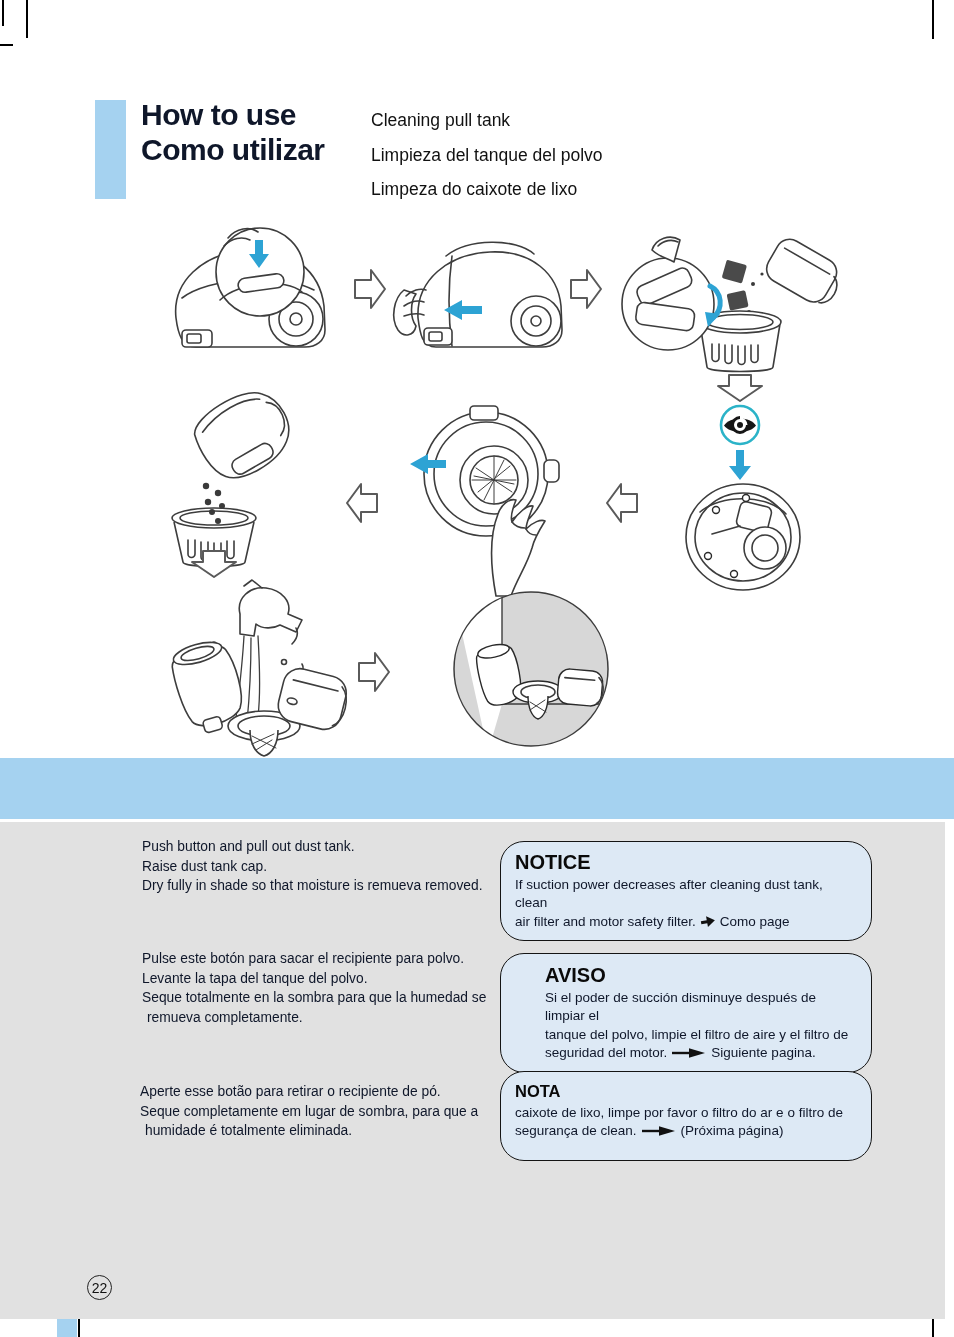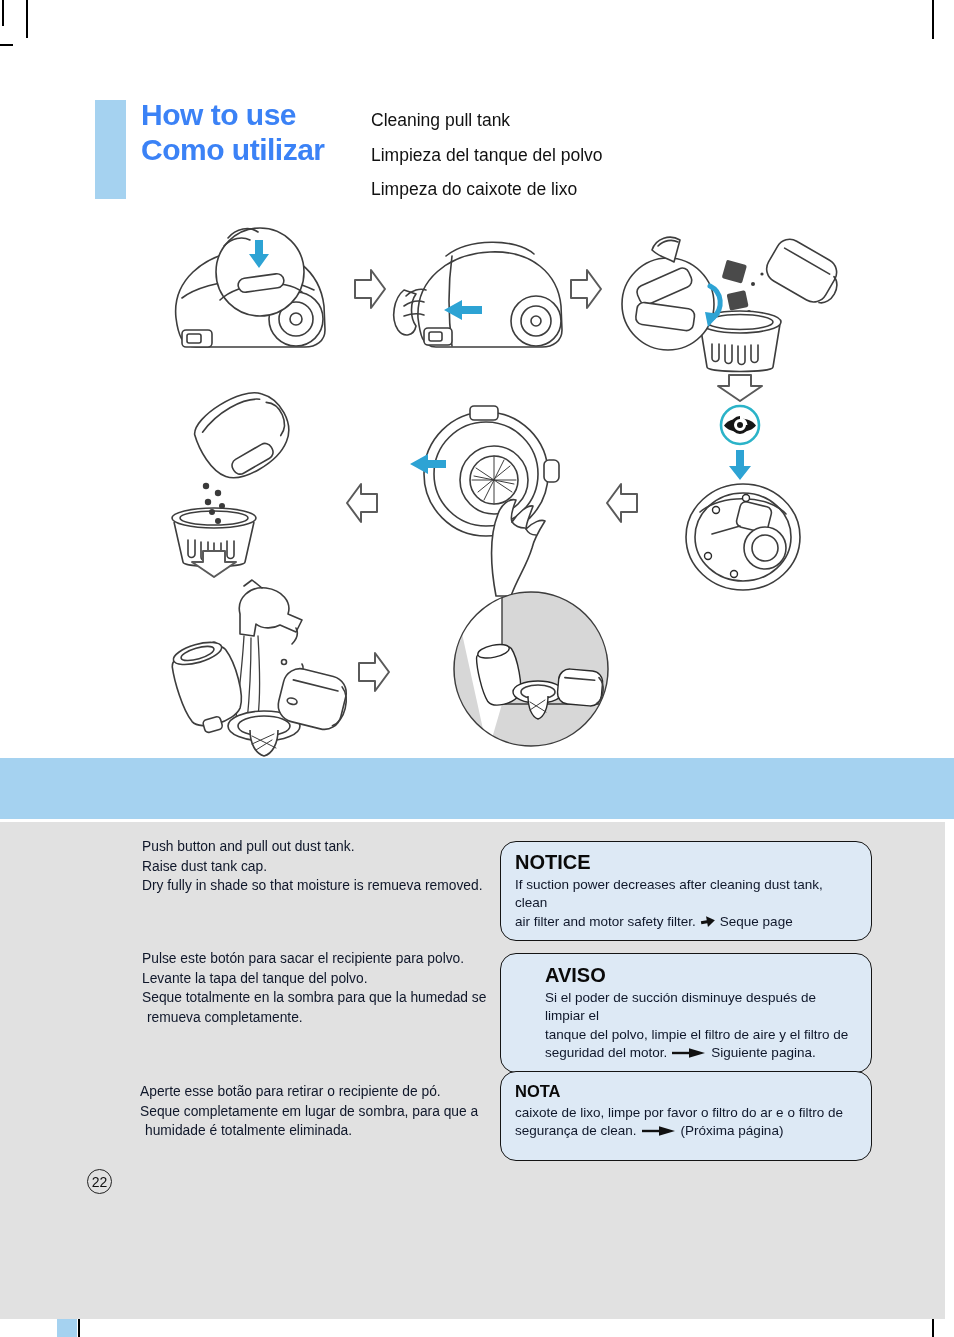--- a/index.html
+++ b/index.html
@@ -1,40 +1,40 @@
 <!DOCTYPE html>
 <html style="--band_blue: #a5d2f0; --panel_gray: #e1e1e1; --notice_fill: #dde9f5; --arrow_blue: #2da3d4; --eye_ring_teal: #2bb3c8;"><head>
 <meta charset="utf-8">
 <style>
   html,body{margin:0;padding:0;}
   body{width:954px;height:1337px;background:#ffffff;font-family:"Liberation Sans",sans-serif;position:relative;overflow:hidden;}
   .page{position:absolute;inset:0;}
   .mark{position:absolute;background:#000;}
   .titlebar{position:absolute;left:95px;top:100px;width:31px;height:99px;background:var(--band_blue,#a5d2f0);}
-  .titles{position:absolute;left:141px;top:98px;font-weight:bold;font-size:30px;line-height:34.5px;color:#3b82f6;letter-spacing:-0.5px;}
+  .titles{position:absolute;left:141px;top:98px;font-weight:bold;font-size:30px;line-height:34.5px;color:#0f172a;letter-spacing:-0.5px;}
   .subtitles{position:absolute;left:371px;top:103px;font-size:17.5px;line-height:34.5px;color:#111;}
   .band{position:absolute;left:0;top:758px;width:954px;height:61px;background:var(--band_blue,#a5d2f0);}
   .panel{position:absolute;left:0;top:822px;width:945px;height:497px;background:var(--panel_gray,#e1e1e1);}
   .bluestrip{position:absolute;left:57px;top:1284px;width:20px;height:53px;background:var(--band_blue,#a5d2f0);}
   .instr{position:absolute;font-size:13.8px;line-height:19.5px;color:#0f172a;}
   #instr-en{left:142px;top:837px;}
   #instr-es{left:142px;top:949px;}
   #instr-pt{left:140px;top:1082px;}
   .instr .cont{padding-left:5px;}
-  .nbox{position:absolute;left:500px;width:372px;background:var(--notice_fill,#dde9f5);border:1.6px solid #141414;border-radius:16px;padding:7px 14px 9px 14px;box-sizing:border-box;}
+  .nbox{position:absolute;left:500px;width:372px;background:var(--notice_fill,#dde9f5);border:1.6px solid #141414;border-radius:24px;padding:7px 14px 9px 14px;box-sizing:border-box;}
   .nbox .ttl{font-weight:bold;color:#0a0a0a;}
   .nbox .bd{font-size:13.5px;line-height:18.4px;color:#0f172a;}
   #notice-en{top:841px;min-height:69px;}
   #notice-en .ttl{font-size:20px;line-height:27px;}
   #notice-es{top:953px;min-height:87px;padding-left:44px;}
   #notice-es .ttl{font-size:20px;line-height:28px;}
   #notice-pt{top:1071px;min-height:90px;}
   #notice-pt .ttl{font-size:16.5px;line-height:25px;}
   .arrow-inline{display:inline-block;vertical-align:middle;margin:0 4px 2px 4px;}
-  .pagenum{position:absolute;left:87px;top:1169px;width:25px;height:25px;border:1.6px solid #222;border-radius:50%;display:flex;align-items:center;justify-content:center;font-size:14px;color:#111;box-sizing:border-box;}
+  .pagenum{position:absolute;left:87px;top:1275px;width:25px;height:25px;border:1.6px solid #222;border-radius:50%;display:flex;align-items:center;justify-content:center;font-size:14px;color:#111;box-sizing:border-box;}
   .art-item{position:absolute;}
   svg{overflow:visible;display:block;}
   .ln{stroke:#3d3d3d;stroke-width:1.6;fill:none;stroke-linecap:round;stroke-linejoin:round;}
   .lnf{stroke:#3d3d3d;stroke-width:1.6;fill:#ffffff;stroke-linejoin:round;}
   .lnf2{stroke:#2a2a2a;stroke-width:1.4;fill:#ffffff;stroke-linejoin:round;}
   .wa{fill:#ffffff;stroke:#5a5a5a;stroke-width:2;stroke-linejoin:round;}
   .ba{fill:var(--arrow_blue,#2da3d4);}
   .dk{fill:#4a4a4a;stroke:none;}
   .dot{fill:#3a3a3a;stroke:none;}
 </style>
@@ -298,21 +298,21 @@
 
   <div class="nbox" id="notice-en">
     <div class="ttl">NOTICE</div>
     <div class="bd">
       <div>If suction power decreases after cleaning dust tank, clean</div>
       <div>
         <span>air filter and motor safety filter.</span><svg class="arrow-inline" width="16" height="13" viewBox="0 0 16 13">
             <g transform="rotate(-10 8 6.5)">
               <polygon points="1,8 7,8 7,12 15,6.5 7,1 7,5 1,5" fill="#111"></polygon>
             </g>
-          </svg><span>Seque page</span>
+          </svg><span>Como page</span>
       </div>
     </div>
   </div>
 
   <div class="nbox" id="notice-es">
     <div class="ttl">AVISO</div>
     <div class="bd">
       <div>Si el poder de succión disminuye después de limpiar el</div>
       <div>tanque del polvo, limpie el filtro de aire y el filtro de</div>
       <div>

